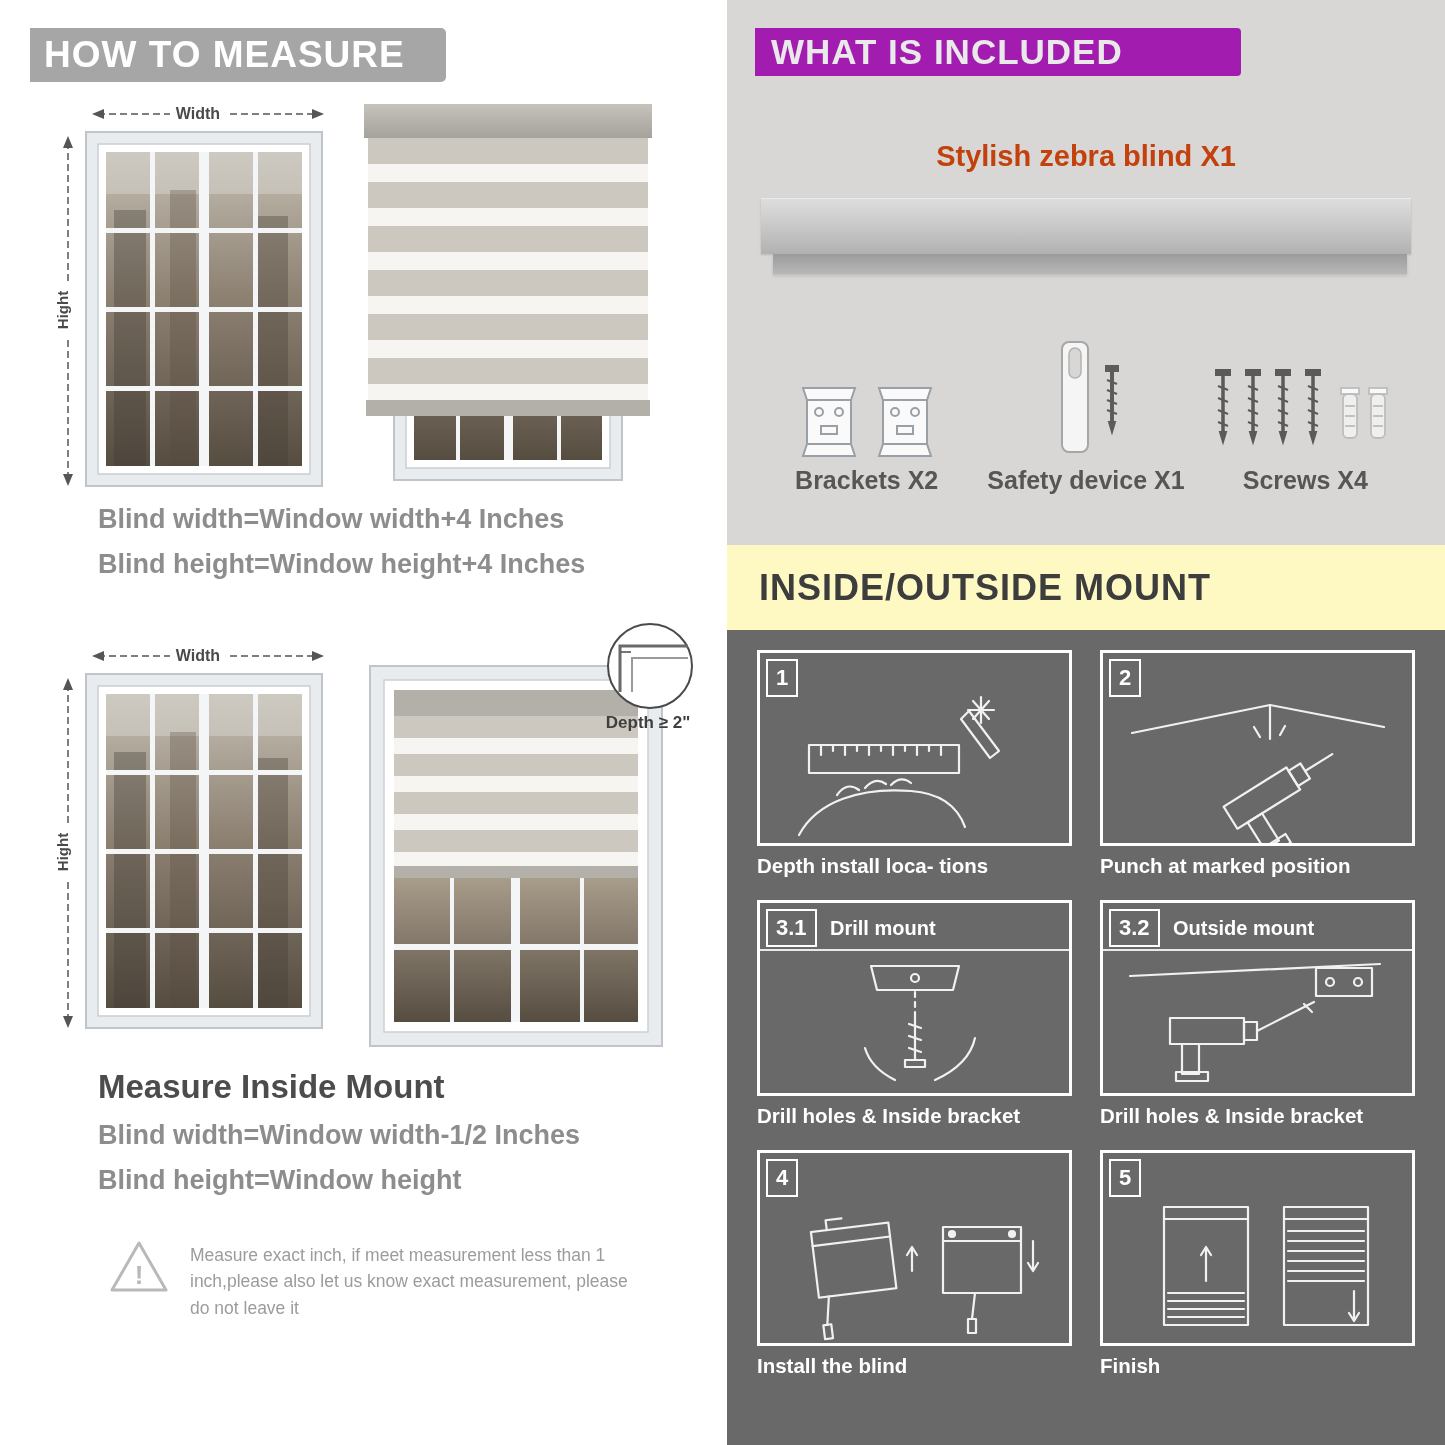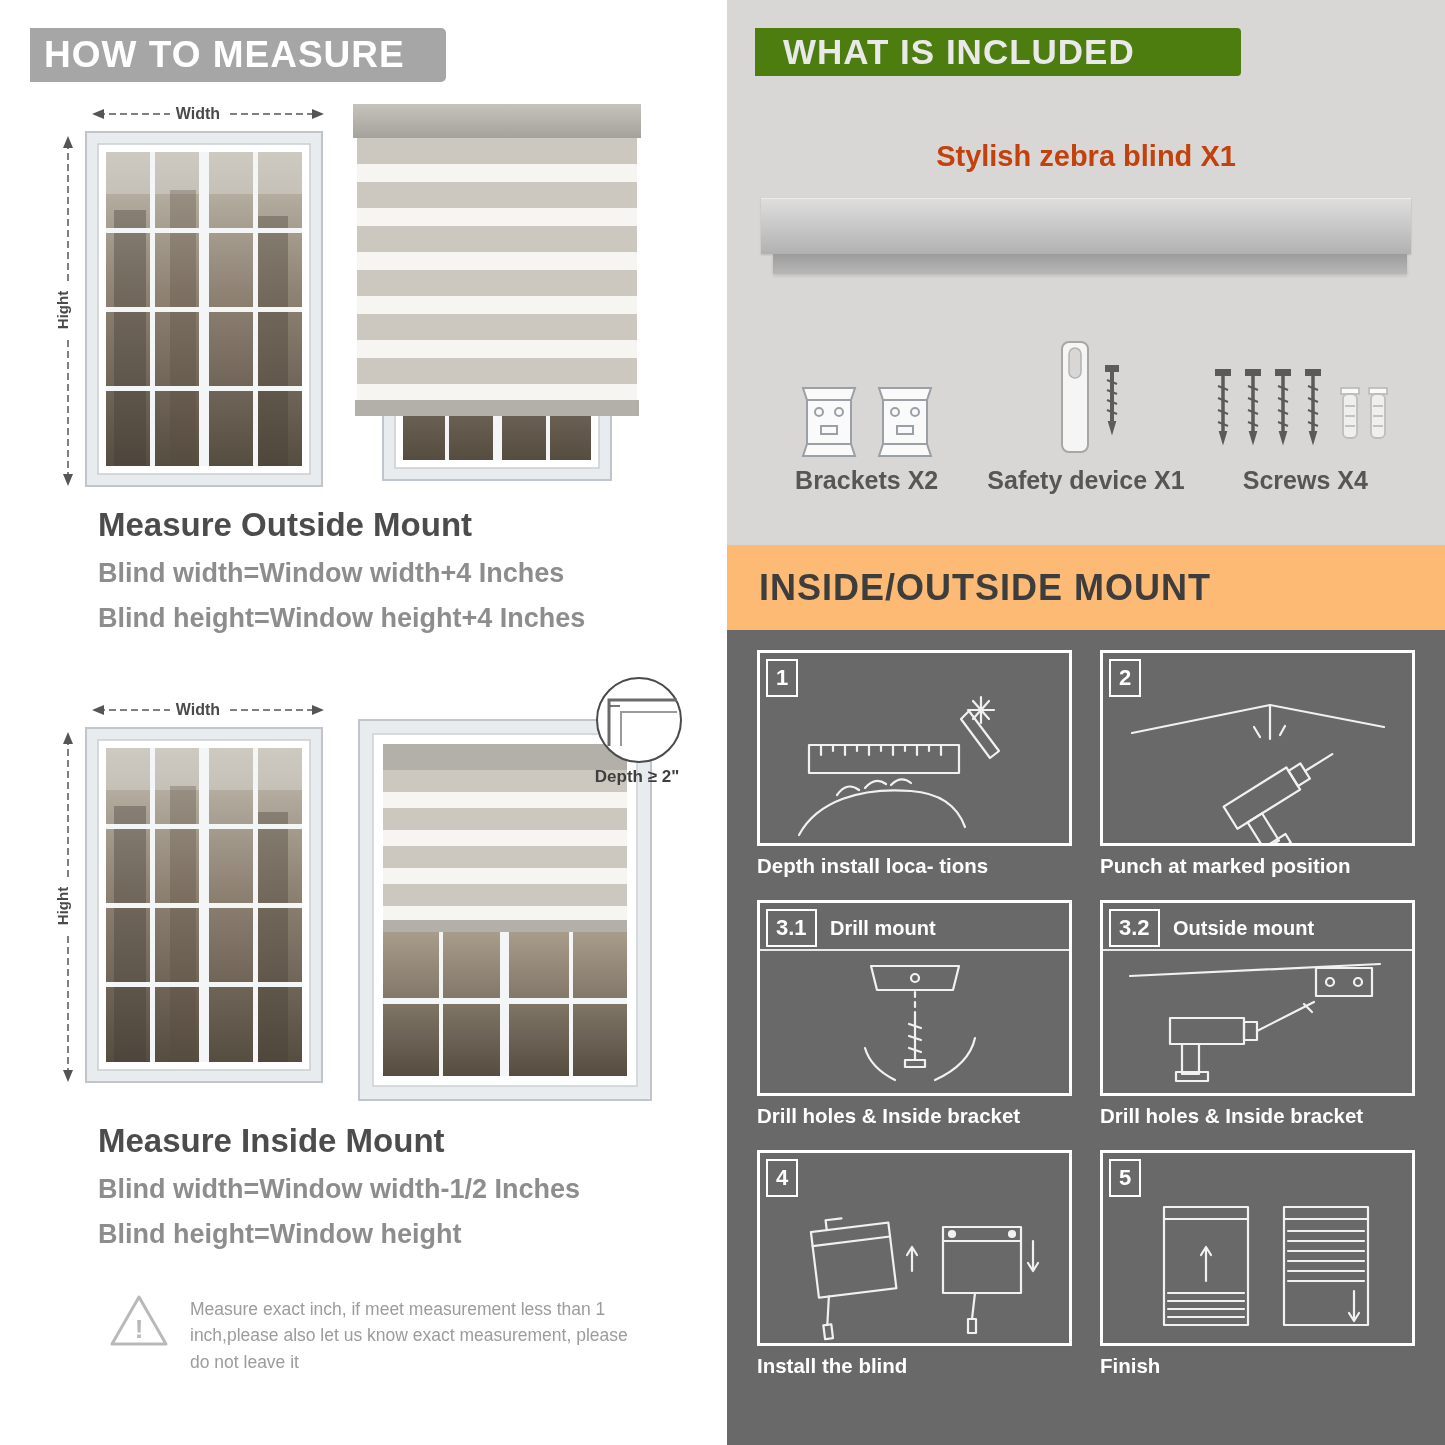--- a/index.html
+++ b/index.html
@@ -11,49 +11,49 @@
   .page { display:flex; width:1445px; height:1445px; }
 
   
   .left { width:727px; position:relative; background:#fff; }
   .banner-left {
     margin:28px 0 0 30px; width:416px; height:54px;
     background:#a6a6a6; color:#fff; font-size:37px; font-weight:bold;
     line-height:54px; padding-left:14px; letter-spacing:1px;
     border-radius:0 5px 5px 0;
   }
-  .fig-row { display:flex; align-items:flex-start; gap:17px; margin:16px 0 0 52px; }
+  .fig-row { display:flex; align-items:flex-start; gap:28px; margin:16px 0 0 52px; }
   .fig-row.second { margin-top:60px; }
   .measure-heading { margin:16px 0 0 98px; font-size:33px; font-weight:bold; color:#4c4c4c; }
   .measure-line { margin:14px 0 0 98px; font-size:27px; font-weight:bold; color:#8d8d8d; }
   .warning { display:flex; gap:20px; margin:42px 0 0 108px; align-items:flex-start; }
   .warning p { width:440px; margin:4px 0 0 0; font-size:17.5px; line-height:1.5; color:#9c9c9c; }
 
   
   .right { width:718px; display:flex; flex-direction:column; }
   .included { background:#d8d7d5; height:545px; position:relative; flex:0 0 auto; }
   .banner-included {
     position:absolute; top:28px; left:28px; width:486px; height:48px;
-    background:#4d7c0f; color:#e9e9e9; font-size:35px; font-weight:bold;
-    line-height:48px; padding-left:28px; letter-spacing:1px; border-radius:0 4px 4px 0;
+    background:#a21caf; color:#e9e9e9; font-size:35px; font-weight:bold;
+    line-height:48px; padding-left:16px; letter-spacing:1px; border-radius:0 4px 4px 0;
   }
   .product-title { position:absolute; top:140px; left:0; width:100%; text-align:center;
     font-size:29px; font-weight:bold; color:#c2410c; }
   .headrail { position:absolute; top:198px; left:34px; right:34px; }
   .rail-top { height:56px; background:linear-gradient(180deg,#dedede 0%,#c6c6c6 55%,#b1b1b1 100%);
     box-shadow:inset 0 1px 0 #ececec, 0 1px 2px rgba(0,0,0,.15); }
   .rail-lip { height:20px; margin-left:12px; width:calc(100% - 16px);
     background:linear-gradient(180deg,#9c9c9c,#b7b7b7); box-shadow:0 2px 3px rgba(0,0,0,.12); }
   .items-row { position:absolute; top:326px; left:30px; right:30px; display:flex; }
   .items-row .col { flex:1; height:132px; display:flex; align-items:flex-end; justify-content:center; gap:16px; }
   .labels-row { position:absolute; top:466px; left:30px; right:30px; display:flex; }
   .labels-row span { flex:1; text-align:center; font-size:25px; font-weight:bold; color:#565656; }
 
   .mount-head { height:85px; display:flex; align-items:center; padding-left:32px;
-    font-size:36px; font-weight:bold; color:#3d3d3d; letter-spacing:1px; background:#fdba74; flex:0 0 auto; }
+    font-size:36px; font-weight:bold; color:#3d3d3d; letter-spacing:1px; background:#fef9c3; flex:0 0 auto; }
 
   .dark { flex:1; background:#696969; padding:20px 30px 0 30px; }
   .grid { display:grid; grid-template-columns:1fr 1fr; column-gap:28px; row-gap:22px; }
   .panel { border:3px solid #fff; height:196px; position:relative; overflow:hidden; }
   .num { position:absolute; top:6px; left:6px; border:2px solid #fff; color:#fff;
     font-weight:bold; font-size:22px; line-height:1; padding:6px 8px; min-width:20px; text-align:center; }
   .inline-label { position:absolute; top:14px; left:70px; color:#fff; font-weight:bold; font-size:20px; }
   .rule { position:absolute; top:46px; left:0; right:0; border-top:2px solid #e9e9e9; }
   .art { position:absolute; left:0; right:0; bottom:0; top:0; display:flex; align-items:flex-end; justify-content:center; }
   .panel.with-rule .art { top:48px; align-items:center; }
@@ -132,21 +132,20 @@
         <rect x="10" y="40" width="280" height="26" fill="#ccc8bf"></rect>
         <rect x="10" y="84" width="280" height="26" fill="#ccc8bf"></rect>
         <rect x="10" y="128" width="280" height="26" fill="#ccc8bf"></rect>
         <rect x="10" y="172" width="280" height="26" fill="#ccc8bf"></rect>
         <rect x="10" y="216" width="280" height="26" fill="#ccc8bf"></rect>
         <rect x="10" y="260" width="280" height="26" fill="#ccc8bf"></rect>
         <rect x="8" y="302" width="284" height="16" fill="#b3b0a9"></rect>
       </svg>
     </div>
 
-    <div class="measure-heading">Measure Outside Mount</div>
     <div class="measure-line">Blind width=Window width+4 Inches</div>
     <div class="measure-line">Blind height=Window height+4 Inches</div>
 
     <div class="fig-row second">
       <svg width="278" height="392" viewBox="0 0 278 392">
         <defs>
           <linearGradient id="g-photo-c" x1="0" y1="0" x2="0" y2="1">
             <stop offset="0" stop-color="#c3beb2"></stop>
               <stop offset="0.45" stop-color="#8e8273"></stop>
               <stop offset="1" stop-color="#564d41"></stop>

